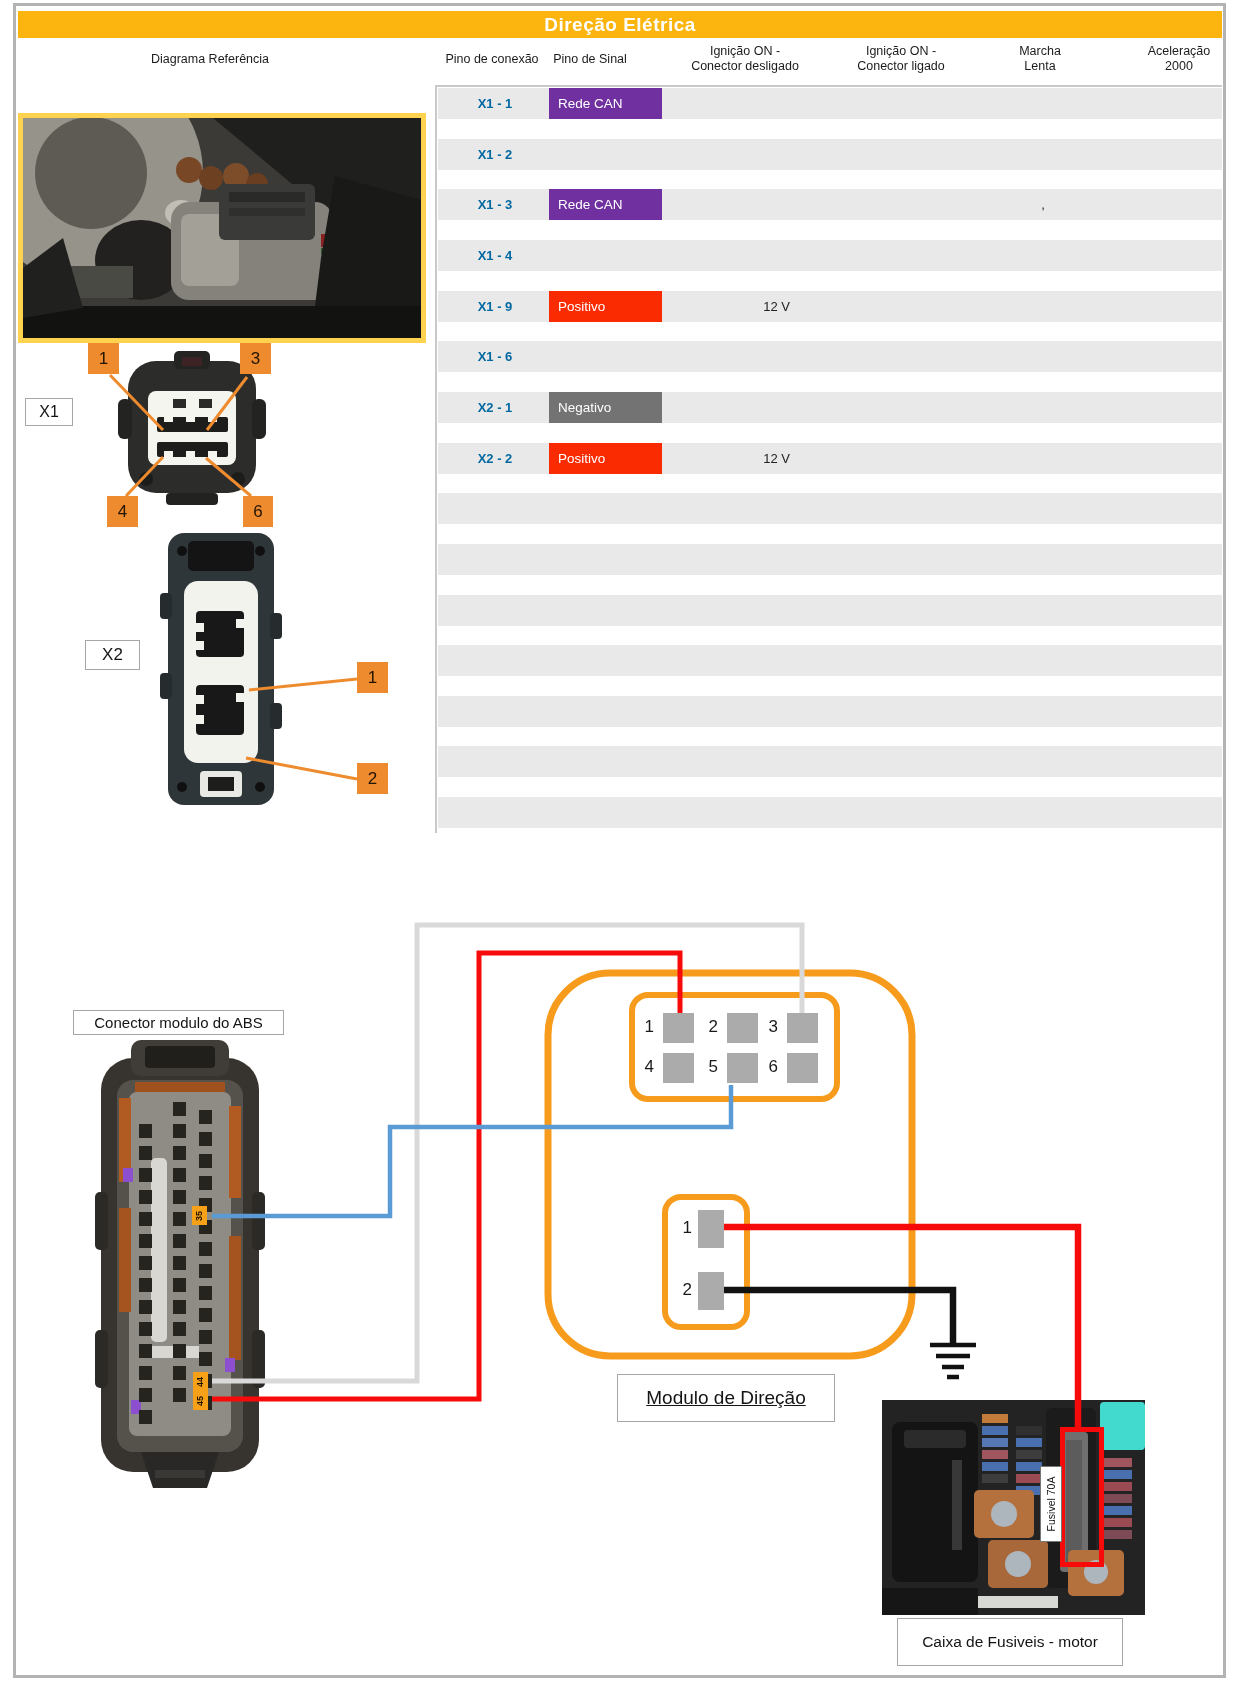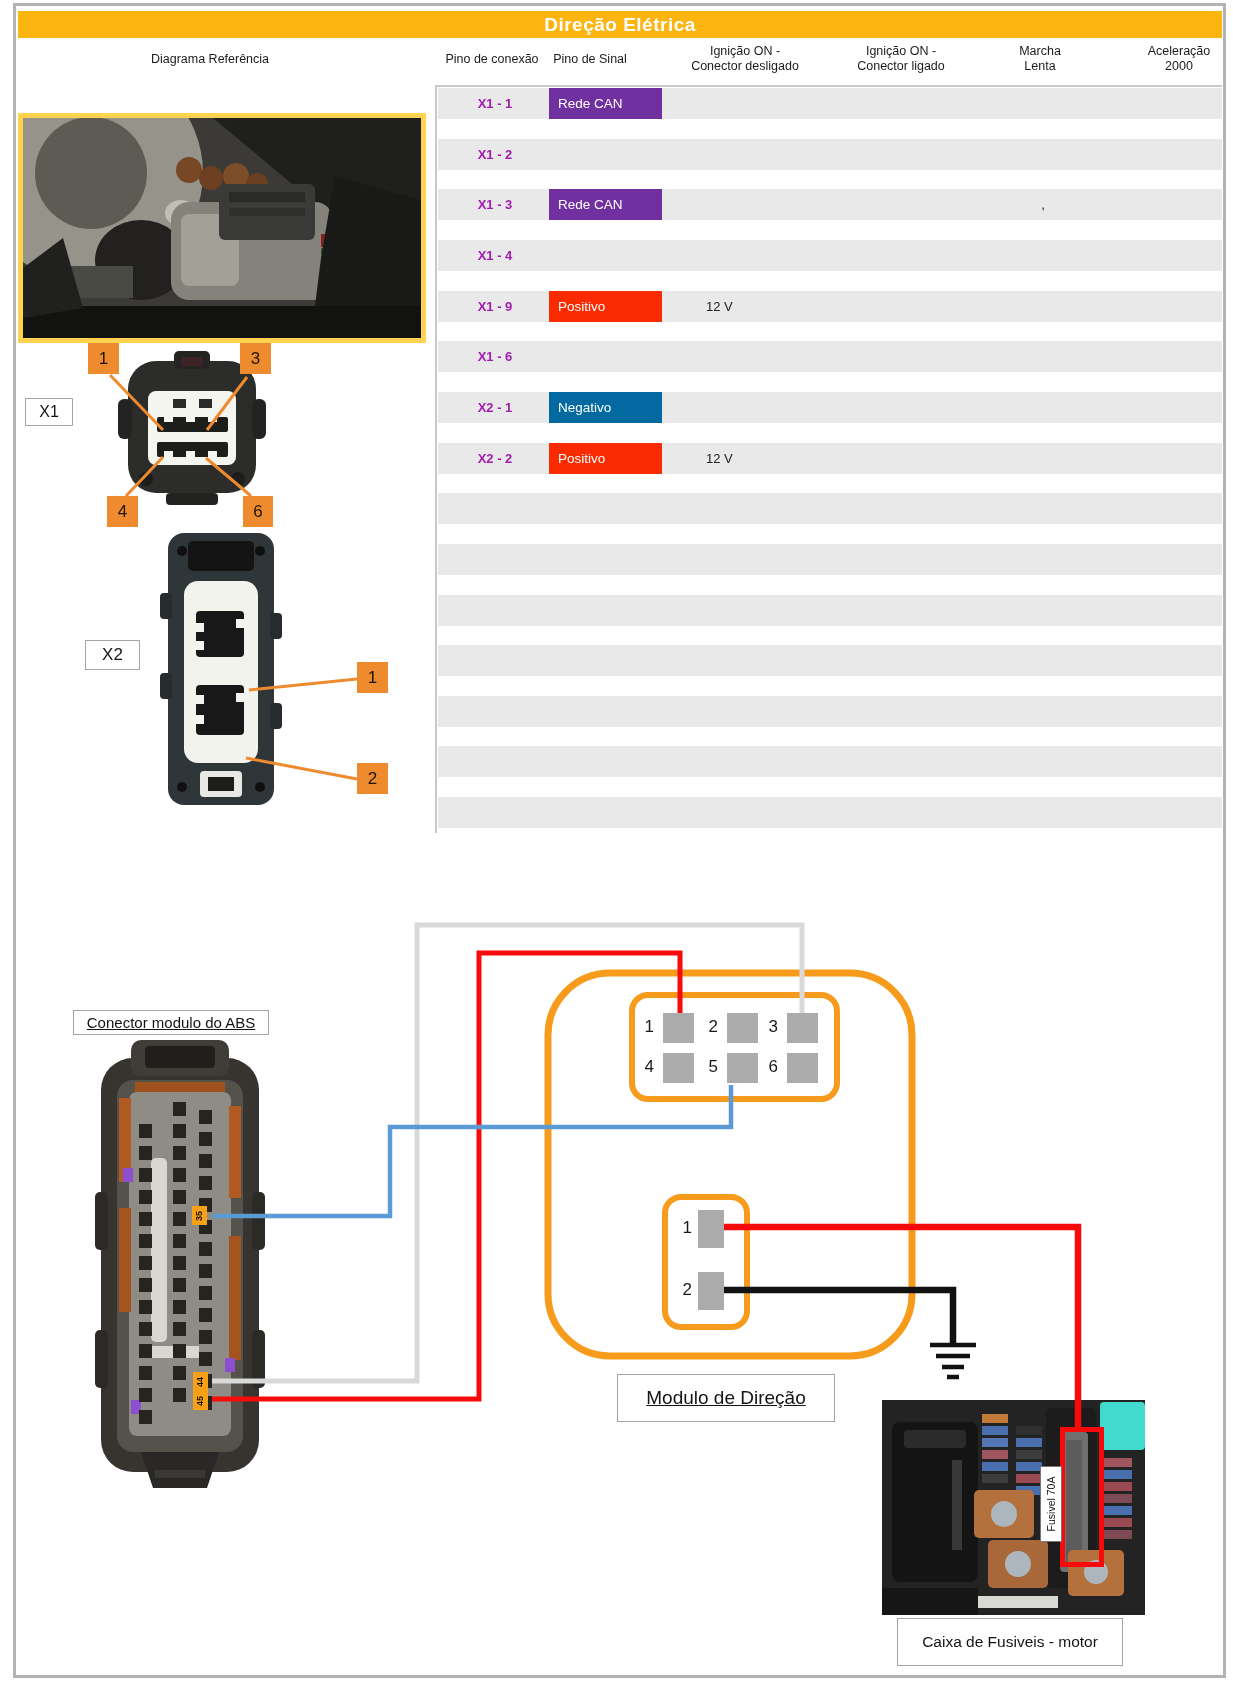--- a/index.html
+++ b/index.html
@@ -9,24 +9,24 @@
   .pborder{left:13px;top:3px;width:1213px;height:1675px;border:3px solid #b3b3b3;box-sizing:border-box;}
   #titlebar{left:18px;top:11px;width:1204px;height:27px;background:#FBB50E;color:#ffffff;
             font-weight:bold;font-size:19px;line-height:27px;text-align:center;letter-spacing:.5px;}
   .hdr{top:40px;height:38px;display:flex;align-items:center;justify-content:center;
        transform:translateX(-50%);font-size:12.5px;line-height:15px;text-align:center;
        white-space:pre-line;color:#1b1b1b;}
   .hline{left:436px;top:85px;width:786px;border-top:2px solid #c9c9c9;}
   .vline{left:435px;top:85px;width:2px;height:748px;background:#c9c9c9;}
   .stripe{position:absolute;left:438px;width:784px;height:31px;background:#E9E9E9;}
   .pin{position:absolute;left:12px;top:0;width:90px;height:31px;line-height:31px;text-align:center;
-       font-weight:bold;font-size:13px;color:#a21caf;}
+       font-weight:bold;font-size:13px;color:#0369a1;}
   .chip{position:absolute;left:111px;top:0;width:113px;height:31px;line-height:31px;color:#fff;
         font-size:13.5px;padding-left:9px;box-sizing:border-box;}
-  .vdis{position:absolute;left:268px;width:84px;text-align:left;line-height:31px;font-size:13px;color:#222;}
+  .vdis{position:absolute;left:268px;width:84px;text-align:right;line-height:31px;font-size:13px;color:#222;}
   .marcha{position:absolute;left:573px;width:64px;text-align:center;line-height:31px;font-size:13px;color:#222;}
   .wbox{background:#fff;border:1.5px solid #a6a6a6;box-sizing:border-box;display:flex;
         align-items:center;justify-content:center;color:#141414;z-index:6;}
   .otag{background:#EE8B2E;color:#201403;display:flex;align-items:center;justify-content:center;
         font-size:17px;z-index:6;}
   .stag{background:#F6A118;color:#1a1000;display:flex;align-items:center;justify-content:center;
         font-size:9px;font-weight:bold;z-index:6;}
   .stag span{transform:rotate(-90deg);display:block;}
   .photo{z-index:2;}
   #wiresvg{left:0;top:0;z-index:5;pointer-events:none;}
@@ -79,21 +79,21 @@
       <div class="stripe" style="top: 290.6px; background: rgb(233, 233, 233);">
         <span class="pin">X1 - 9</span>
         <span class="chip" style="background: rgb(251, 43, 1);">Positivo</span>
         <span class="vdis">12 V</span>
       </div>
       <div class="stripe" style="top: 341.25px; background: rgb(233, 233, 233);">
         <span class="pin">X1 - 6</span>
       </div>
       <div class="stripe" style="top: 391.9px; background: rgb(233, 233, 233);">
         <span class="pin">X2 - 1</span>
-        <span class="chip" style="background: #0369a1;">Negativo</span>
+        <span class="chip" style="background: #737373;">Negativo</span>
       </div>
       <div class="stripe" style="top: 442.55px; background: rgb(233, 233, 233);">
         <span class="pin">X2 - 2</span>
         <span class="chip" style="background: rgb(251, 43, 1);">Positivo</span>
         <span class="vdis">12 V</span>
       </div>
       <div class="stripe" style="top: 493.2px; background: rgb(233, 233, 233);"></div>
       <div class="stripe" style="top: 543.85px; background: rgb(233, 233, 233);"></div>
       <div class="stripe" style="top: 594.5px; background: rgb(233, 233, 233);"></div>
       <div class="stripe" style="top: 645.15px; background: rgb(233, 233, 233);"></div>
@@ -179,21 +179,21 @@
       <rect x="44" y="192" width="10" height="9" fill="#f3f3ee"></rect>
       <rect x="86" y="170" width="10" height="9" fill="#f3f3ee"></rect>
       <rect x="50" y="248" width="42" height="26" rx="4" fill="#e8e8e4"></rect>
       <rect x="58" y="254" width="26" height="14" fill="#1d1d1b"></rect>
     </svg>
   </div>
   <div class="ap otag" style="left:357px;top:662px;width:31px;height:31px;">1</div>
   <div class="ap otag" style="left:357px;top:763px;width:31px;height:31px;">2</div>
   <div class="ap wbox" style="left:85px;top:640px;width:55px;height:30px;font-size:17px;">X2</div>
 
-  <div class="ap wbox" style="left:73px;top:1010px;width:196px;height:25px;font-size:15px;text-decoration:underline;">Conector modulo do ABS</div>
+  <div class="ap wbox" style="left:73px;top:1010px;width:211px;height:25px;font-size:15px;">Conector modulo do ABS</div>
   <div class="ap photo" style="left:95px;top:1040px;">
     <svg width="170" height="455" viewBox="0 0 170 455">
       <defs>
         <g id="pcol">
           <rect width="13" height="14" y="0" fill="#26241f"></rect>
             <rect width="13" height="14" y="22" fill="#26241f"></rect>
           <rect width="13" height="14" y="44" fill="#26241f"></rect>
             <rect width="13" height="14" y="66" fill="#26241f"></rect>
           <rect width="13" height="14" y="88" fill="#26241f"></rect>
             <rect width="13" height="14" y="110" fill="#26241f"></rect>

